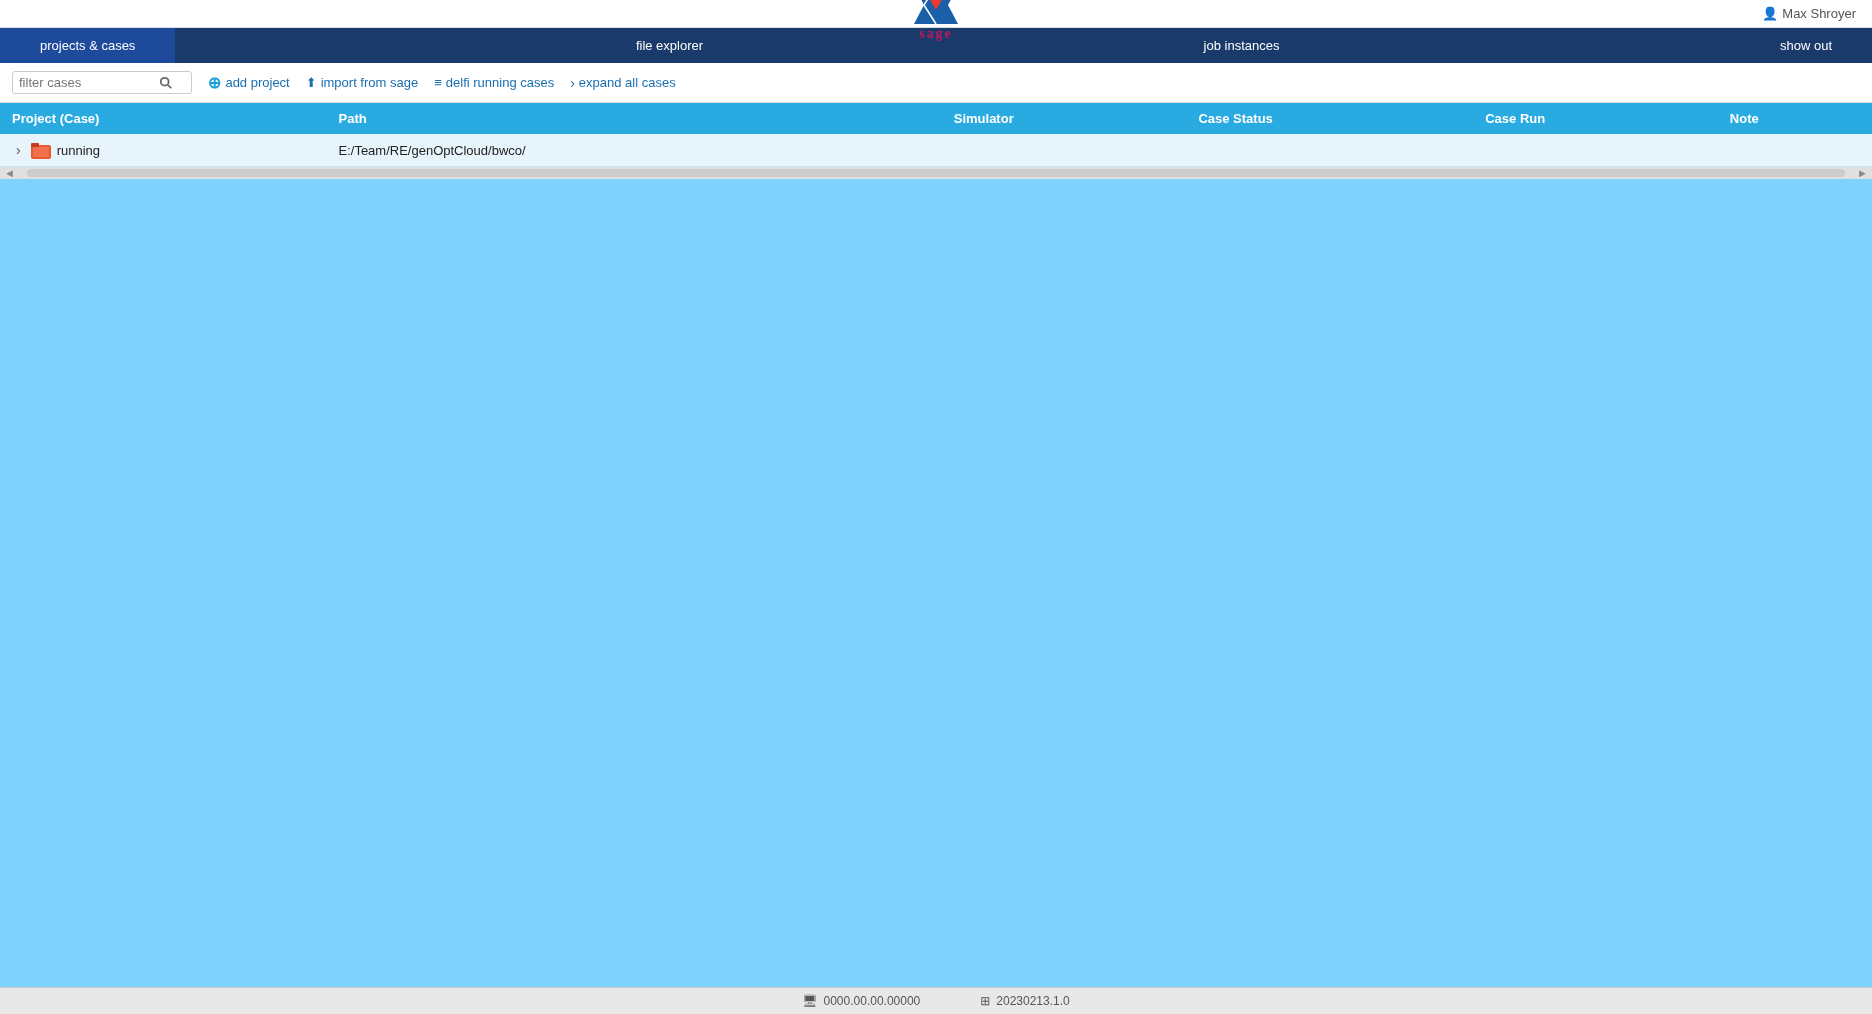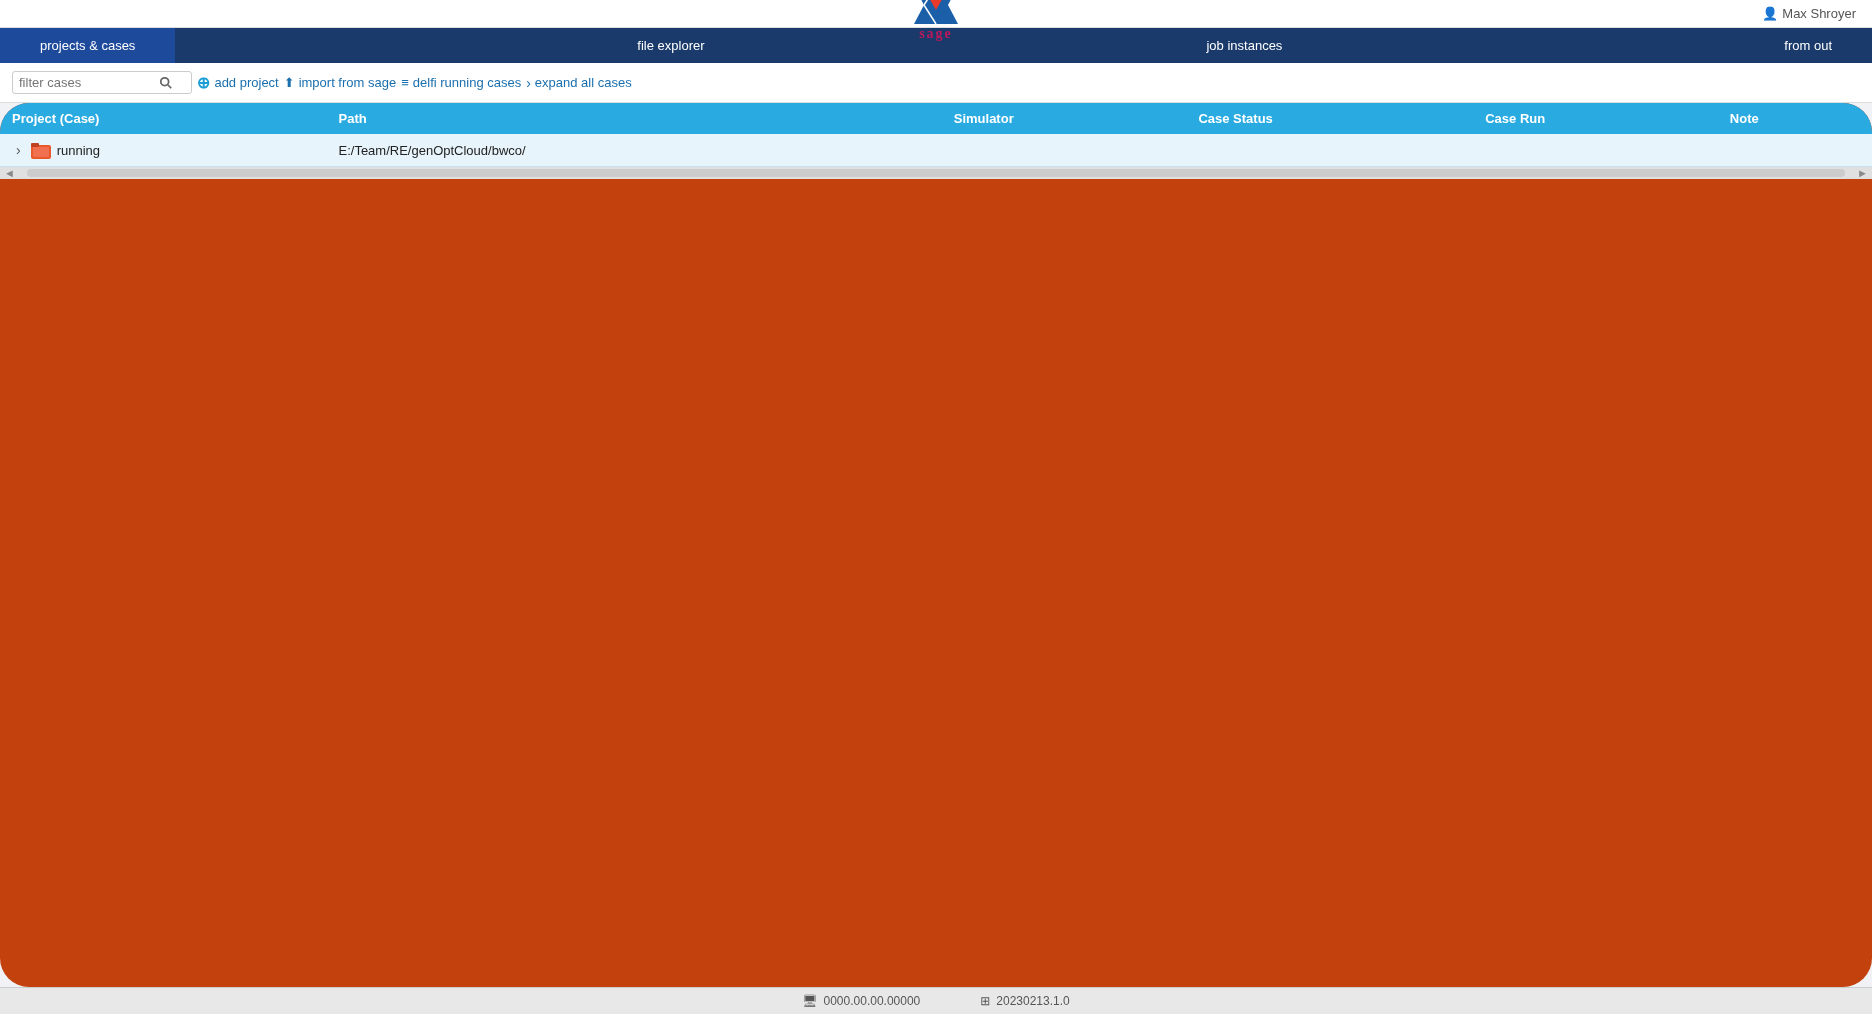--- a/index.html
+++ b/index.html
@@ -64,21 +64,21 @@
       background: #1e4a9c;
     }
     .nav-spacer { flex: 1; }
 
     
     .toolbar {
       background: #fff;
       padding: 8px 12px;
       display: flex;
       align-items: center;
-      gap: 5px;
+      gap: 16px;
       border-bottom: 1px solid #ddd;
     }
     .filter-input-wrapper {
       display: flex;
       align-items: center;
       border: 1px solid #ccc;
       border-radius: 3px;
       padding: 3px 6px;
       background: #fff;
       width: 180px;
@@ -103,24 +103,23 @@
       cursor: pointer;
       font-size: 13px;
       white-space: nowrap;
       background: none;
       border: none;
       padding: 0;
     }
 
     
     .table-container {
-      background: #c2410c;
+      background: #7dd3fc;
       flex: 1;
       overflow: auto;
-      border-radius: 29px;
     }
     .data-table {
       width: 100%;
       border-collapse: collapse;
     }
     .data-table thead tr {
       background: #29abe2;
       color: #fff;
     }
     .data-table thead th {
@@ -225,21 +224,21 @@
   <div class="nav-spacer"></div>
   <div class="nav-item">
     <span>file explorer</span>
   </div>
   <div class="nav-spacer"></div>
   <div class="nav-item">
     <span>job instances</span>
   </div>
   <div class="nav-spacer"></div>
   <div class="nav-item">
-    <span>from out</span>
+    <span>show out</span>
   </div>
 </nav>
 
 <div class="content-area">
 
   <div class="toolbar">
     <div class="filter-input-wrapper">
       <input class="filter-input" type="text" placeholder="filter cases" style="">
       <svg class="search-icon-svg" viewBox="0 0 16 16" fill="none" stroke="currentColor" stroke-width="2">
         <circle cx="6.5" cy="6.5" r="4.5"></circle>

